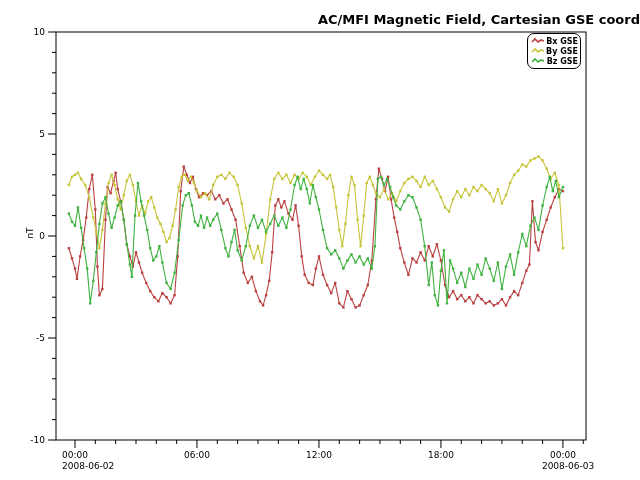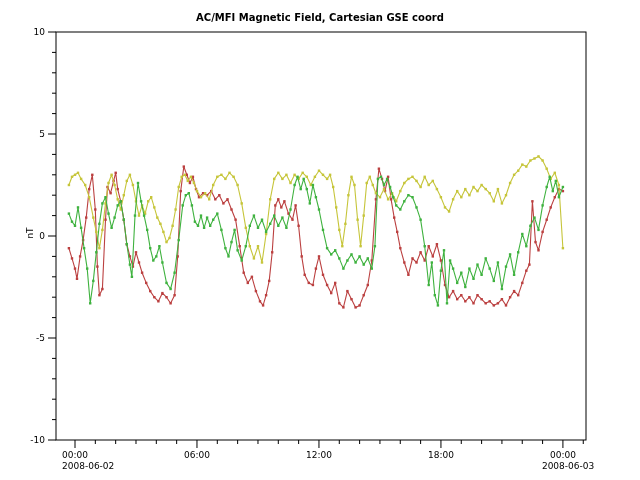--- a/index.html
+++ b/index.html
@@ -1,19 +1,19 @@
 <!DOCTYPE html>
 <html><head>
 <meta charset="utf-8">
 <style>
   html,body{margin:0;padding:0;background:#fff;}
   #screen{position:relative;width:640px;height:480px;background:#ffffff;overflow:hidden;
           font-family:"DejaVu Sans", sans-serif;}
-  #plot-title{position:absolute;top:12px;left:0;width:640px;text-align:center;
-              font-size:10px;font-weight:bold;color:#000;}
+  #plot-title{position:absolute;top:12px;left:0;width:640px;text-align:right;
+              font-size:13px;font-weight:bold;color:#000;}
   #ylabel{position:absolute;left:24px;top:228px;font-size:9px;color:#000;
           transform:rotate(-90deg);transform-origin:center;}
   svg text{font-family:"DejaVu Sans", sans-serif;}
   #legend{position:absolute;left:527px;top:33px;width:54px;background:#fff;
           border:1px solid #000;border-radius:7px;padding:2px 2px 2px 3px;box-sizing:border-box;}
   .lg-row{display:flex;align-items:center;gap:2px;height:10px;}
   .lg-row span{font-size:8px;font-weight:bold;color:#000;white-space:nowrap;}
 </style>
 </head>
 <body>
@@ -507,13 +507,33 @@
         <rect x="541.4" y="204.2" width="2.4" height="2.4" fill="#3fb23f"></rect>
         <rect x="545.5" y="185.8" width="2.4" height="2.4" fill="#3fb23f"></rect>
         <rect x="548.5" y="175.6" width="2.4" height="2.4" fill="#3fb23f"></rect>
         <rect x="551.6" y="189.9" width="2.4" height="2.4" fill="#3fb23f"></rect>
         <rect x="554.6" y="179.7" width="2.4" height="2.4" fill="#3fb23f"></rect>
         <rect x="557.7" y="196.0" width="2.4" height="2.4" fill="#3fb23f"></rect>
         <rect x="561.7" y="185.8" width="2.4" height="2.4" fill="#3fb23f"></rect>
       </g>
     </svg>
 
+  <div id="legend">
+    <div class="lg-row">
+      <svg width="14" height="8" class="lg-mark">
+        <polyline points="1,5 4,2 7,5 10,3 13,4" fill="none" stroke-width="1.6" stroke="#bb4040"></polyline>
+      </svg>
+      <span>Bx GSE</span>
+    </div>
+    <div class="lg-row">
+      <svg width="14" height="8" class="lg-mark">
+        <polyline points="1,5 4,2 7,5 10,3 13,4" fill="none" stroke-width="1.6" stroke="#c6c53a"></polyline>
+      </svg>
+      <span>By GSE</span>
+    </div>
+    <div class="lg-row">
+      <svg width="14" height="8" class="lg-mark">
+        <polyline points="1,5 4,2 7,5 10,3 13,4" fill="none" stroke-width="1.6" stroke="#3fb23f"></polyline>
+      </svg>
+      <span>Bz GSE</span>
+    </div>
+  </div>
 </div>
 
 </body></html>

